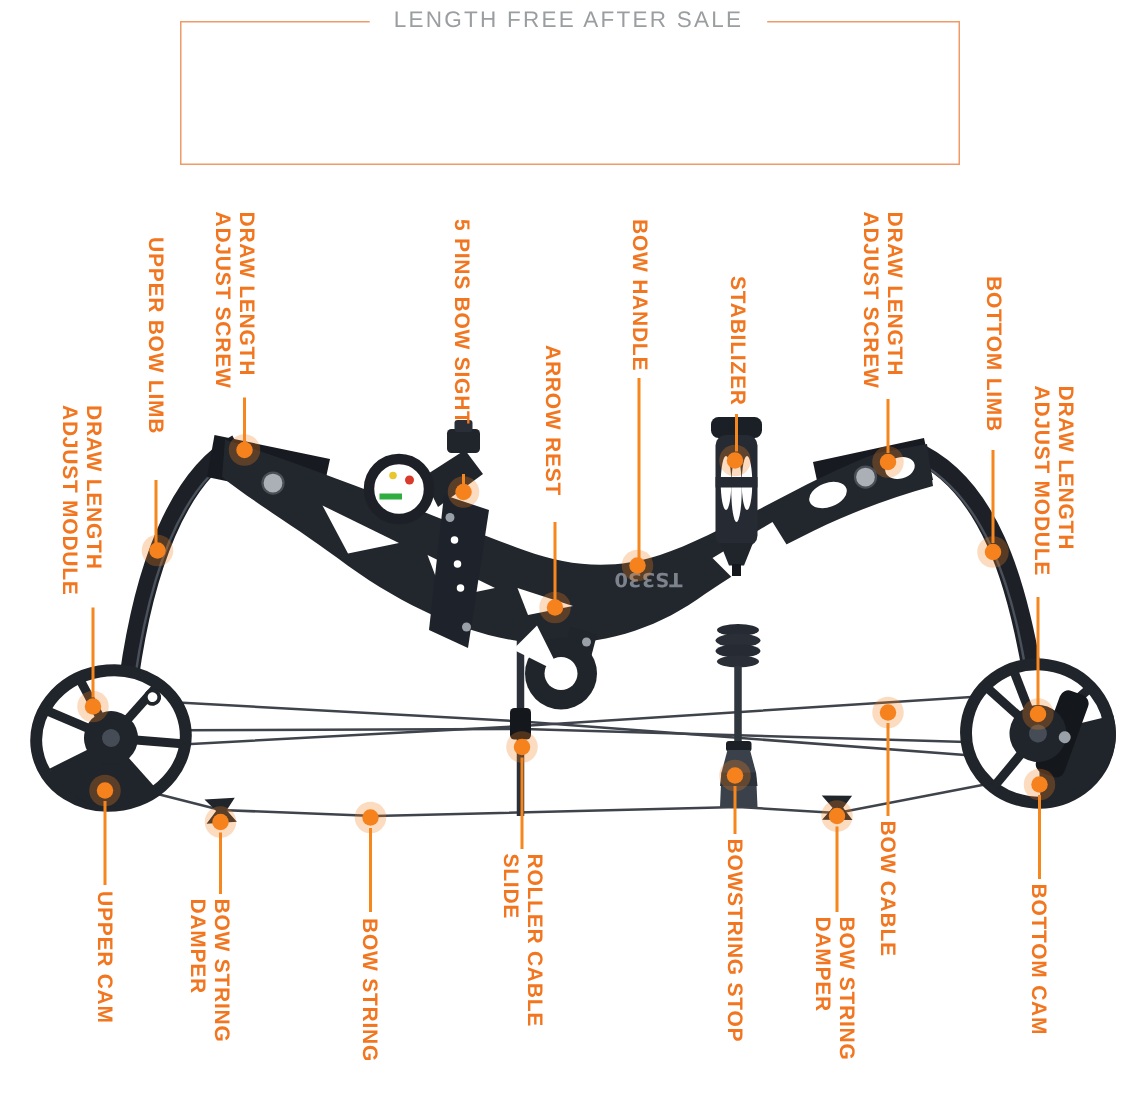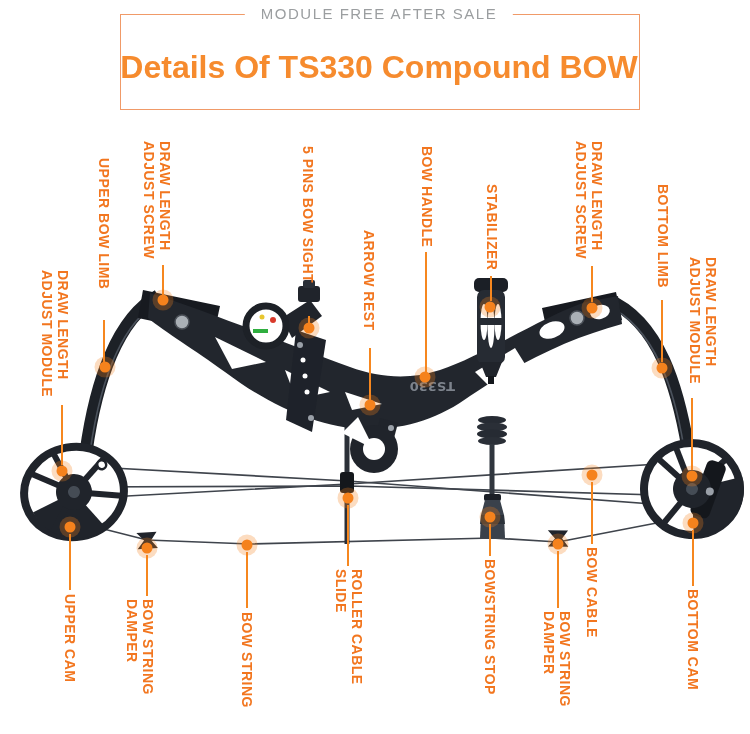--- a/index.html
+++ b/index.html
@@ -21,22 +21,21 @@
   .dot{position:absolute;width:11px;height:11px;border-radius:50%;background:#f5821d;
        box-shadow:0 0 0 5px rgba(245,130,29,.28);transform:translate(-50%,-50%);}
   svg{position:absolute;left:0;top:0;}
 </style>
 </head>
 <body>
 
 <div id="stage">
 
   <div class="title-box"></div>
-  <div class="tagline">MODULE FREE AFTER SALE</div>
-  <div class="main-title">Details Of TS330 Compound BOW</div>
+  <div class="tagline">LENGTH FREE AFTER SALE</div>
 
   <svg width="750" height="734" viewBox="0 0 750 734">
 
     <g stroke="#3f444c" stroke-width="1.7" fill="none">
       <path d="M76,466 L348,481 L692,507"></path>
       <path d="M72,499 L348,484 L690,462"></path>
       <path d="M70,487 L349,486 L691,496"></path>
       <path d="M80,523 L147,540 L250,544 L492,538 L558,542 L667,521"></path>
     </g>
 

